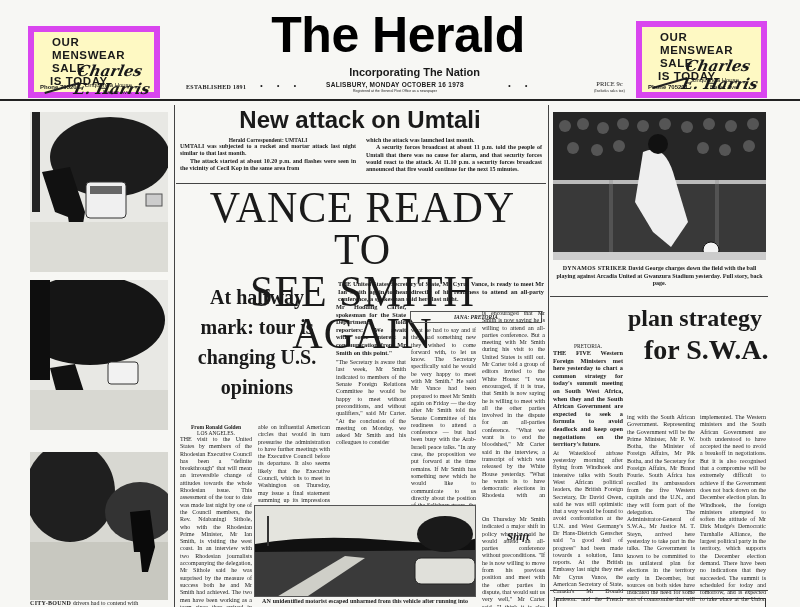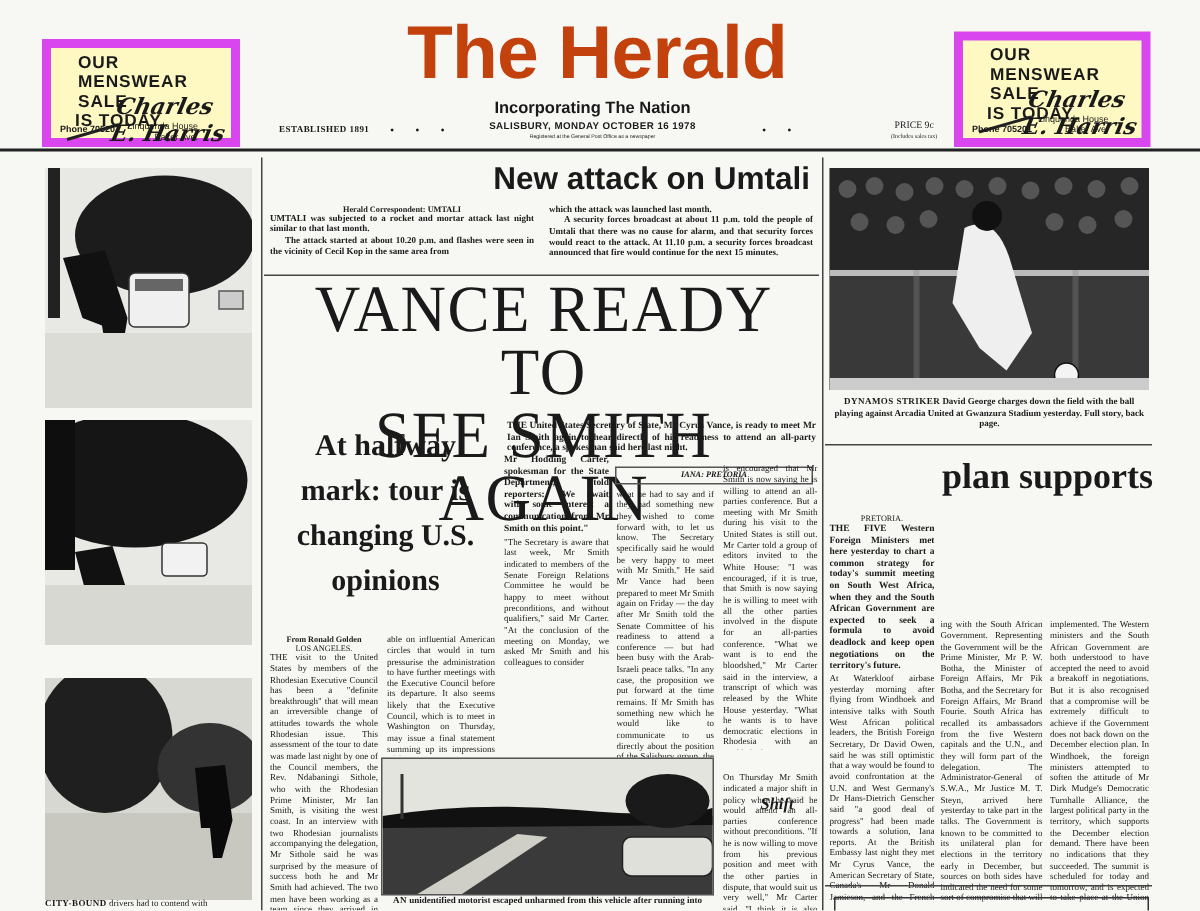--- a/index.html
+++ b/index.html
@@ -11,35 +11,35 @@
   
   .ad { position: absolute; border: 6px solid #d946ef; background: #fef9c3; padding: 4px 6px; }
   .ad .line1, .ad .line2 { font-family: "Liberation Sans", sans-serif; font-weight: bold; font-size: 11.5px; letter-spacing: 0.6px; line-height: 13px; padding-left: 10px; }
   .ad .line1 { padding-left: 12px; }
   .ad .sig { font-family: "DejaVu Serif", serif; font-style: italic; font-size: 15px; position: absolute; left: 42px; top: 30px; font-weight: bold; transform: skewX(-12deg); }
   .ad .needle { position: absolute; left: 10px; top: 55px; width: 36px; height: 2px; background: #222; transform: rotate(-16deg); }
   .ad .addr { position: absolute; right: 22px; top: 50px; font-family: "Liberation Sans", sans-serif; font-size: 6px; text-align: right; line-height: 7px; }
   .ad .phone { position: absolute; left: 6px; bottom: 2px; font-family: "Liberation Sans", sans-serif; font-size: 6px; font-weight: bold; }
 
   
-  .masthead-title { position: absolute; left: 248px; top: 10px; width: 300px; text-align: center; font-family: "Liberation Sans", sans-serif; font-weight: bold; font-size: 50px; letter-spacing: -0.5px; line-height: 50px; color: #c2410c; }
-  .tagline { position: absolute; left: 310px; top: 66px; width: 170px; text-align: center; font-family: "Liberation Sans", sans-serif; font-weight: bold; font-size: 11px; }
+  .masthead-title { position: absolute; left: 248px; top: 10px; width: 300px; text-align: center; font-family: "Liberation Sans", sans-serif; font-weight: bold; font-size: 50px; letter-spacing: -0.5px; line-height: 50px; color: #000000; }
+  .tagline { position: absolute; left: 310px; top: 66px; width: 170px; text-align: right; font-family: "Liberation Sans", sans-serif; font-weight: bold; font-size: 11px; }
   .dateline { position: absolute; left: 300px; top: 81px; width: 190px; text-align: center; font-family: "Liberation Sans", sans-serif; font-weight: bold; font-size: 6.5px; letter-spacing: 0.3px; }
   .regnote { position: absolute; left: 320px; top: 89px; width: 150px; text-align: center; font-size: 3.5px; font-family: "Liberation Sans", sans-serif; }
   .established { position: absolute; left: 186px; top: 84px; font-size: 6px; font-weight: bold; letter-spacing: 0.3px; }
   .dots { position: absolute; top: 82px; font-size: 8px; letter-spacing: 14px; }
   .price { position: absolute; left: 594px; top: 80px; font-size: 6.5px; text-align: center; line-height: 7px; }
   .price small { font-size: 4px; display: block; }
   .rule-main { position: absolute; left: 0; right: 0; top: 99px; height: 2px; background: #222; }
 
   
   .photo { position: absolute; overflow: hidden; }
 
   
-  .umtali-head { position: absolute; left: 180px; top: 106px; width: 360px; text-align: right; font-family: "Liberation Sans", sans-serif; font-weight: bold; font-size: 21px; line-height: 28px; }
+  .umtali-head { position: absolute; left: 180px; top: 106px; width: 360px; text-align: center; font-family: "Liberation Sans", sans-serif; font-weight: bold; font-size: 24px; line-height: 28px; }
   .small-text { font-size: 6px; line-height: 7.3px; text-align: justify; }
   .byline { font-size: 5.5px; font-weight: bold; text-align: center; }
   .bold6 { font-weight: bold; }
 
   .vance-head { position: absolute; left: 180px; top: 190px; width: 365px; font-family: "Liberation Serif", serif; font-size: 42px; line-height: 40px; letter-spacing: 1px; text-align: center; transform: scaleY(1.05); }
   .halfway-head { position: absolute; left: 182px; top: 282px; width: 150px; font-family: "Liberation Serif", serif; font-weight: bold; font-size: 20px; line-height: 30px; text-align: center; }
 
   .western-head { position: absolute; left: 552px; top: 302px; width: 240px; font-family: "Liberation Serif", serif; font-weight: bold; font-size: 24px; line-height: 32px; }
 
   .vline { position: absolute; width: 1px; background: #444; }
@@ -210,21 +210,22 @@
     <circle cx="158" cy="138" r="8" fill="#f4f4f4" stroke="#111"></circle>
     <rect x="0" y="140" width="213" height="8" fill="#ccc"></rect>
   </svg>
 </div>
 <div class="caption" style="position:absolute; left:553px; top:265px; width:213px;">
   <span class="lead">DYNAMOS STRIKER</span><span class="bold6"> David George charges down the field with the ball playing against Arcadia United at Gwanzura Stadium yesterday. Full story, back page.</span>
 </div>
 <div class="hline" style="left:550px; top:296px; width:218px;"></div>
 
 <div class="western-head">
-  <div style="padding-left:76px;">plan supports</div>
+  <div style="padding-left:76px;">plan strategy</div>
+  <div style="padding-left:92px; font-size:28px;">for S.W.A.</div>
 </div>
 <div class="abs" style="left:553px; top:343px; width:70px; height:258px; overflow:hidden;">
   <div class="byline" style="font-weight:normal;">PRETORIA.</div>
   <div class="small-text bold6" style="font-size:6.3px; line-height:7.6px;">THE FIVE Western Foreign Ministers met here yesterday to chart a common strategy for today's summit meeting on South West Africa, when they and the South African Government are expected to seek a formula to avoid deadlock and keep open negotiations on the territory's future.</div>
   <div class="small-text" style="margin-top:2px;">At Waterkloof airbase yesterday morning after flying from Windhoek and intensive talks with South West African political leaders, the British Foreign Secretary, Dr David Owen, said he was still optimistic that a way would be found to avoid confrontation at the U.N. and West Germany's Dr Hans-Dietrich Genscher said "a good deal of progress" had been made towards a solution, Iana reports. At the British Embassy last night they met Mr Cyrus Vance, the American Secretary of State, Canada's Mr Donald Jamieson, and the French Deputy Foreign Minister, Mr Olivier Stirn, to finalise plans for today's meet-</div>
 </div>
 <div class="abs small-text" style="left:627px; top:414px; width:68px; height:187px; overflow:hidden;">ing with the South African Government. Representing the Government will be the Prime Minister, Mr P. W. Botha, the Minister of Foreign Affairs, Mr Pik Botha, and the Secretary for Foreign Affairs, Mr Brand Fourie. South Africa has recalled its ambassadors from the five Western capitals and the U.N., and they will form part of the delegation. The Administrator-General of S.W.A., Mr Justice M. T. Steyn, arrived here yesterday to take part in the talks. The Government is known to be committed to its unilateral plan for elections in the territory early in December, but sources on both sides have indicated the need for some sort of compromise that will allow the West to placate demands for sanctions against South Africa, if the alternative U.N. plan drawn up by U.N. Secretary-General Dr Kurt Waldheim, is not</div>
 <div class="abs small-text" style="left:700px; top:414px; width:66px; height:187px; overflow:hidden;">implemented. The Western ministers and the South African Government are both understood to have accepted the need to avoid a breakoff in negotiations. But it is also recognised that a compromise will be extremely difficult to achieve if the Government does not back down on the December election plan. In Windhoek, the foreign ministers attempted to soften the attitude of Mr Dirk Mudge's Democratic Turnhalle Alliance, the largest political party in the territory, which supports the December election demand. There have been no indications that they succeeded. The summit is scheduled for today and tomorrow, and is expected to take place at the Union Buildings. On October 23 — only six days later — Dr Waldheim must report back to the security council on what steps he has taken to implement his plan.</div>
 
 <div class="hline" style="left:550px; top:590px; width:218px;"></div>

